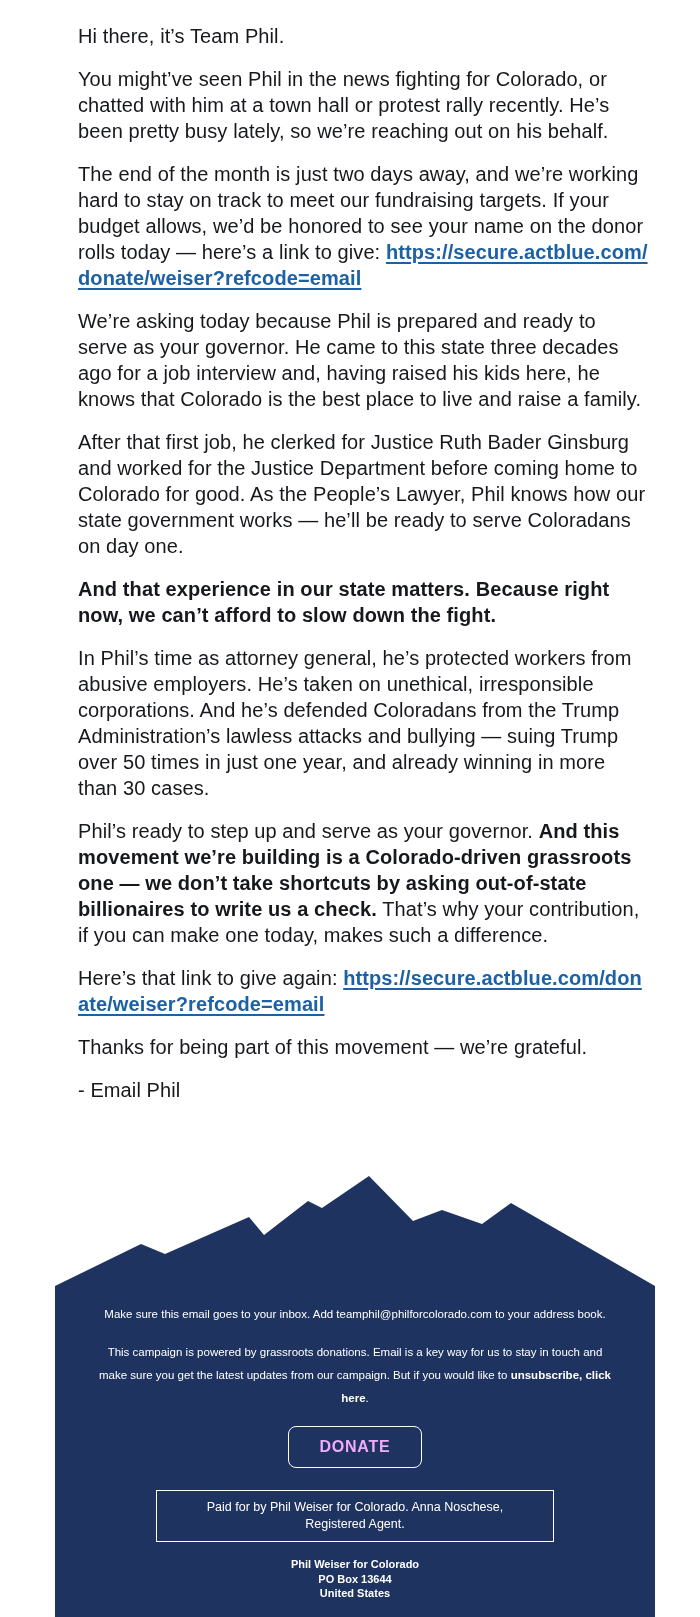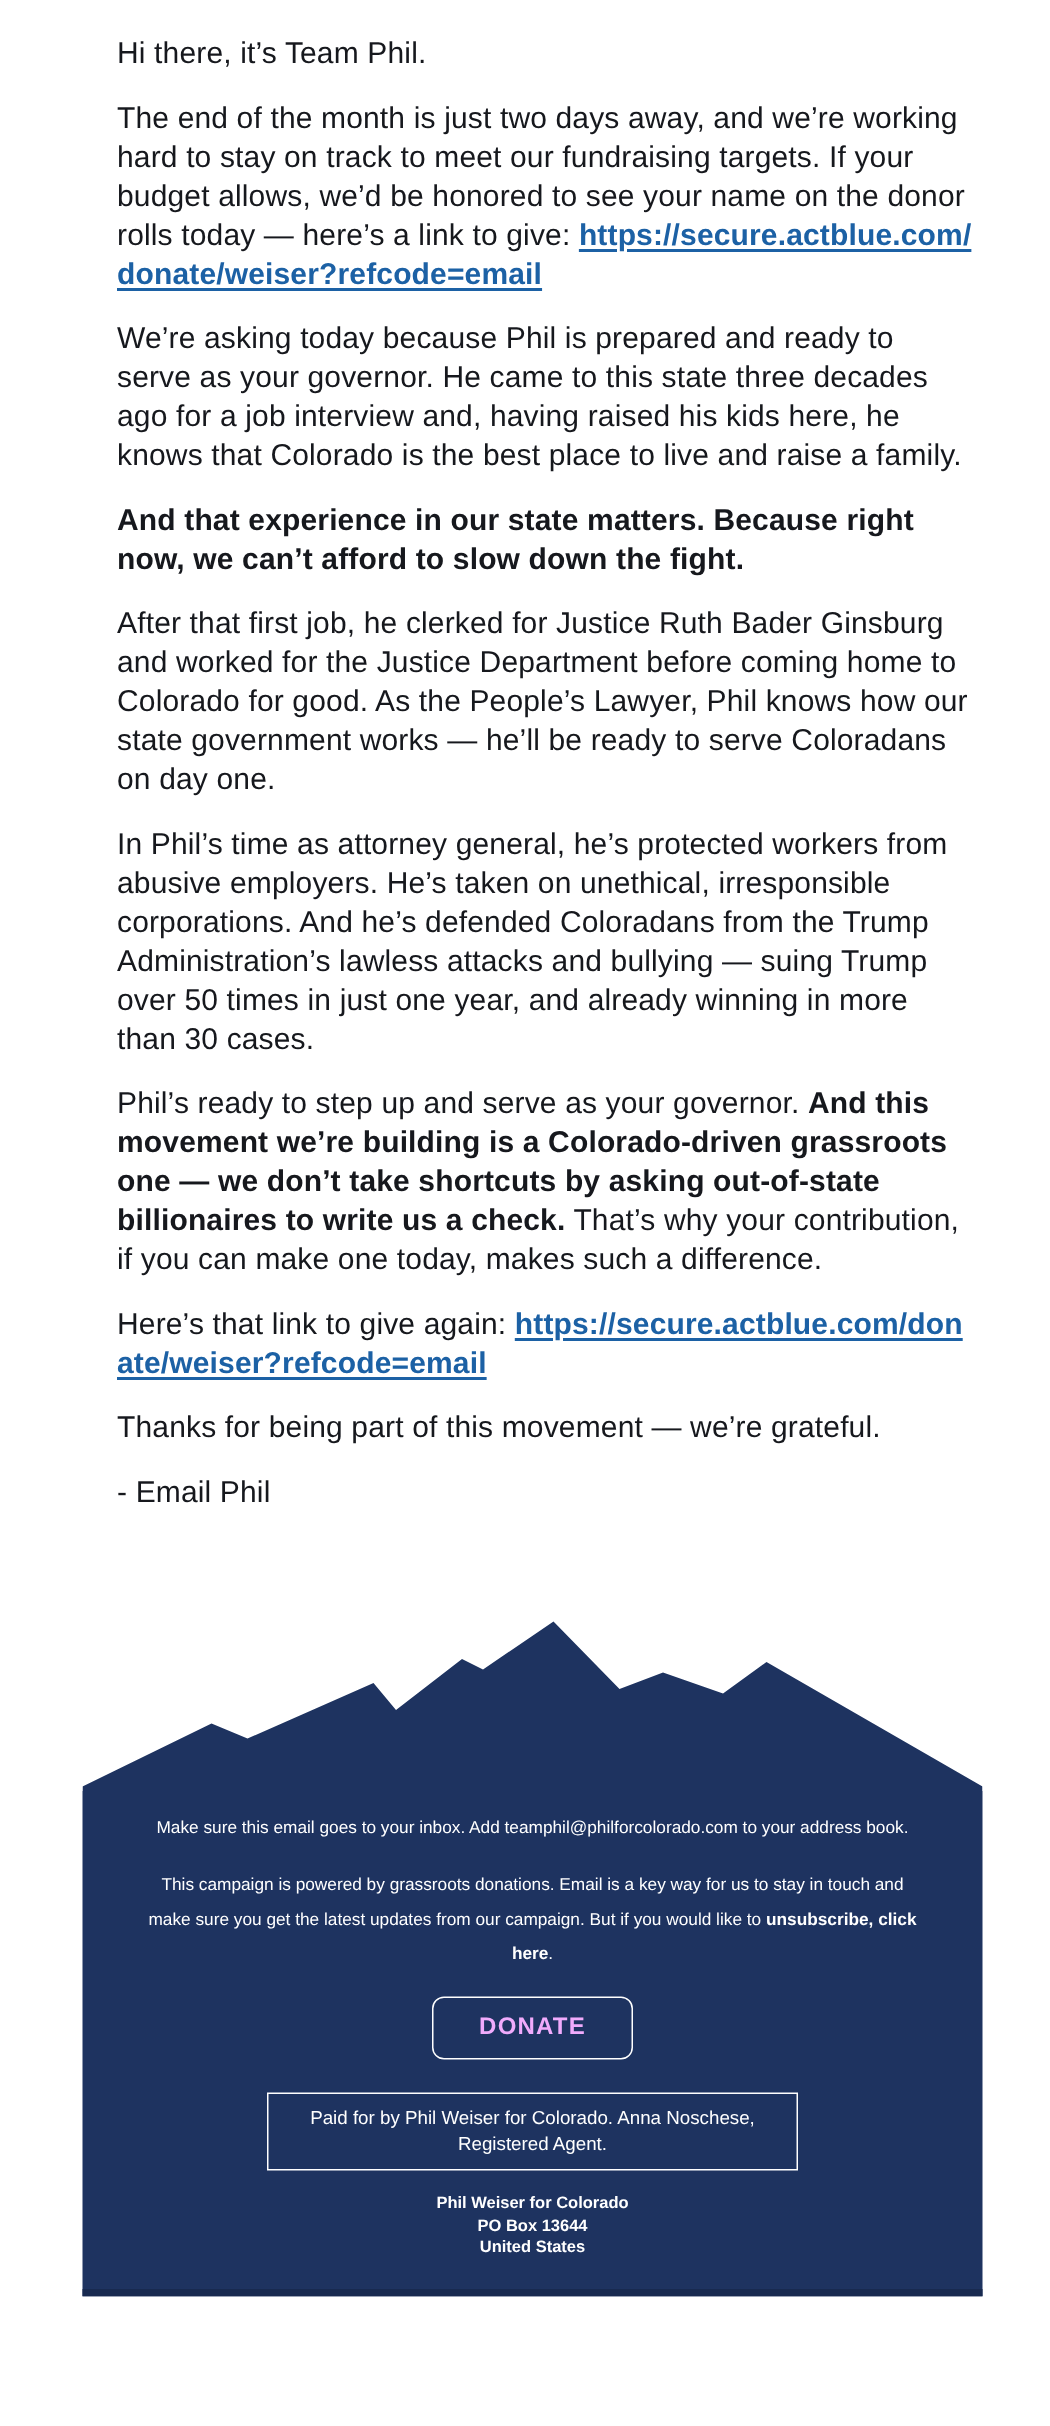--- a/index.html
+++ b/index.html
@@ -81,21 +81,21 @@
     color: #f0abfc;
     font-family: "Liberation Sans", "DejaVu Sans", sans-serif;
     font-size: 16px;
     font-weight: 700;
     letter-spacing: 0.8px;
     text-decoration: none;
     cursor: pointer;
   }
   .paid-box {
     box-sizing: border-box;
-    width: 354px;
+    width: 398px;
     margin: 22px auto 0 auto;
     border: 1px solid #ffffff;
     padding: 8px 22px;
     font-size: 12.5px;
     line-height: 17px;
     font-weight: 500;
   }
   .address {
     margin-top: 15px;
     font-size: 11px;
@@ -103,24 +103,25 @@
     font-weight: 700;
   }
 </style>
 </head>
 <body>
 
 <div class="email">
 
   <div class="body-copy">
       <p><span class="">Hi there, it’s Team Phil.</span></p>
+      <p><span class="">You might’ve seen Phil in the news fighting for Colorado, or chatted with him at a town hall or protest rally recently. He’s been pretty busy lately, so we’re reaching out on his behalf.</span></p>
       <p><span class="">The end of the month is just two days away, and we’re working hard to stay on track to meet our fundraising targets. If your budget allows, we’d be honored to see your name on the donor rolls today — here’s a link to give: </span><a href="#" class="body-link">https://secure.actblue.com/donate/weiser?refcode=email</a></p>
       <p><span class="">We’re asking today because Phil is prepared and ready to serve as your governor. He came to this state three decades ago for a job interview and, having raised his kids here, he knows that Colorado is the best place to live and raise a family.</span></p>
+      <p><span class="">After that first job, he clerked for Justice Ruth Bader Ginsburg and worked for the Justice Department before coming home to Colorado for good. As the People’s Lawyer, Phil knows how our state government works — he’ll be ready to serve Coloradans on day one.</span></p>
       <p><span class="b">And that experience in our state matters. Because right now, we can’t afford to slow down the fight.</span></p>
-      <p><span class="">After that first job, he clerked for Justice Ruth Bader Ginsburg and worked for the Justice Department before coming home to Colorado for good. As the People’s Lawyer, Phil knows how our state government works — he’ll be ready to serve Coloradans on day one.</span></p>
       <p><span class="">In Phil’s time as attorney general, he’s protected workers from abusive employers. He’s taken on unethical, irresponsible corporations. And he’s defended Coloradans from the Trump Administration’s lawless attacks and bullying — suing Trump over 50 times in just one year, and already winning in more than 30 cases.</span></p>
       <p><span class="">Phil’s ready to step up and serve as your governor. </span><span class="b">And this movement we’re building is a Colorado-driven grassroots one — we don’t take shortcuts by asking out-of-state billionaires to write us a check.</span><span class=""> That’s why your contribution, if you can make one today, makes such a difference.</span></p>
       <p><span class="">Here’s that link to give again: </span><a href="#" class="body-link">https://secure.actblue.com/donate/weiser?refcode=email</a></p>
       <p><span class="">Thanks for being part of this movement — we’re grateful.</span></p>
       <p><span class="">- Email Phil</span></p>
     </div>
 
   <div class="footer">
     <svg class="footer-mountain" viewBox="0 0 600 116" preserveAspectRatio="none" aria-hidden="true">
       <polygon fill="#1e3360" points="0,113 86,71 110,81 194,44 209,62 253,28 267,35 314,3 358,48 387,37 427,51 456,30 600,113 600,116 0,116"></polygon>

